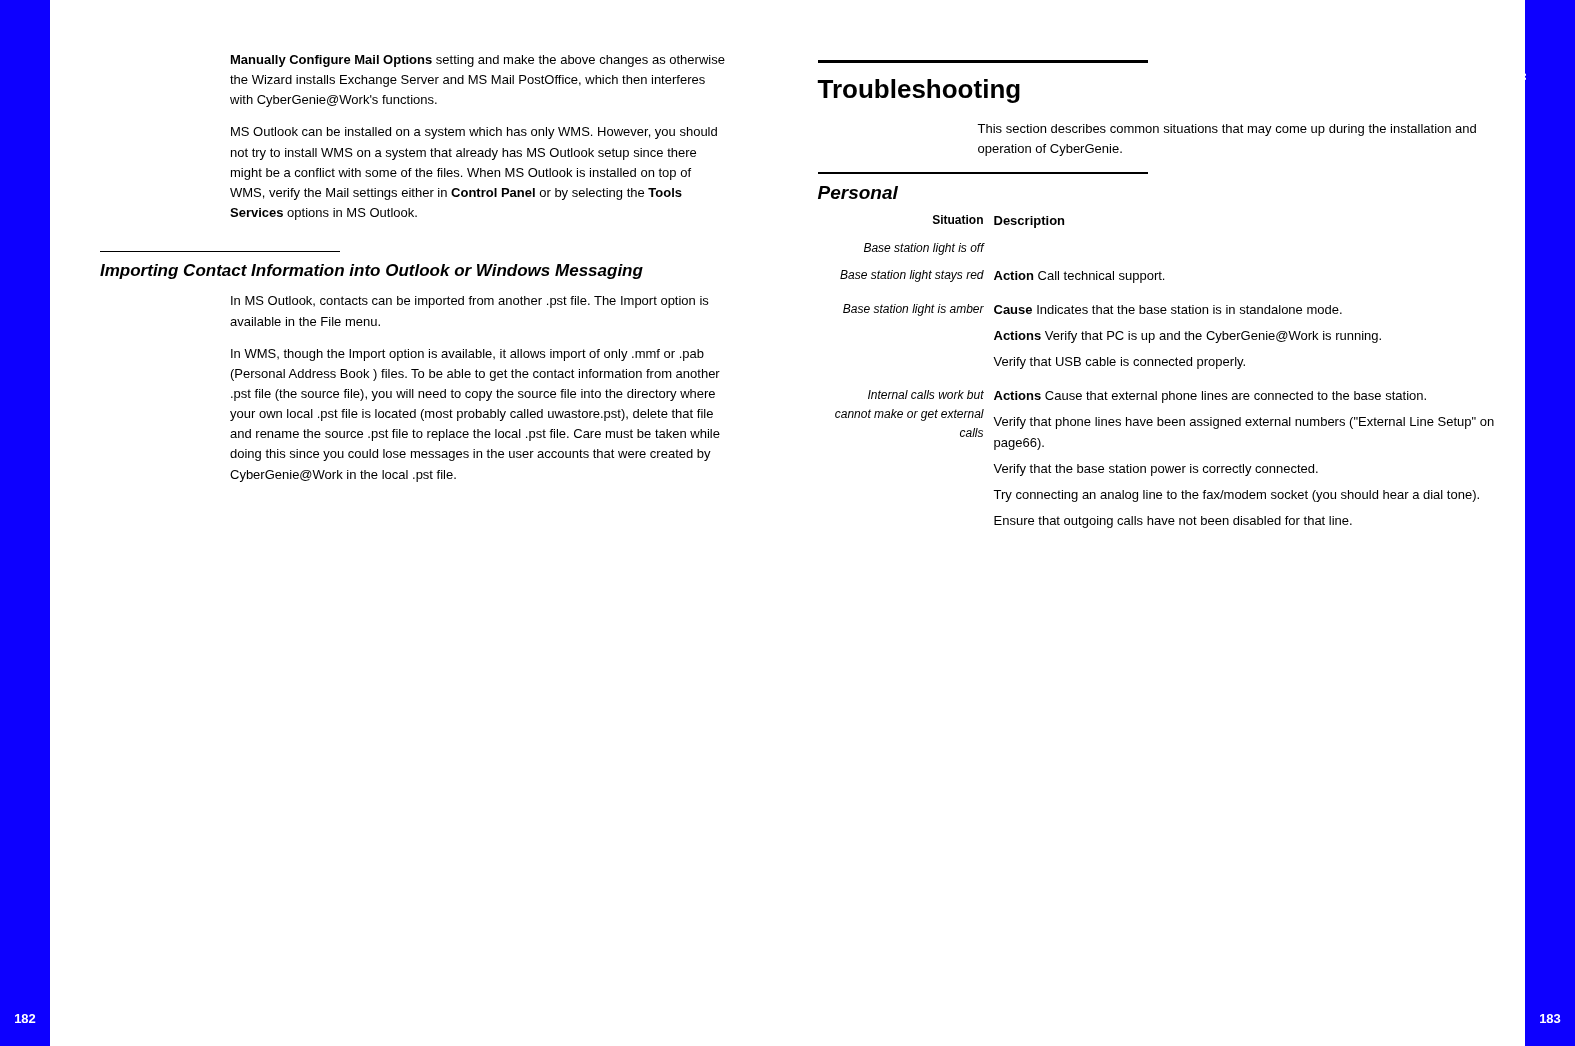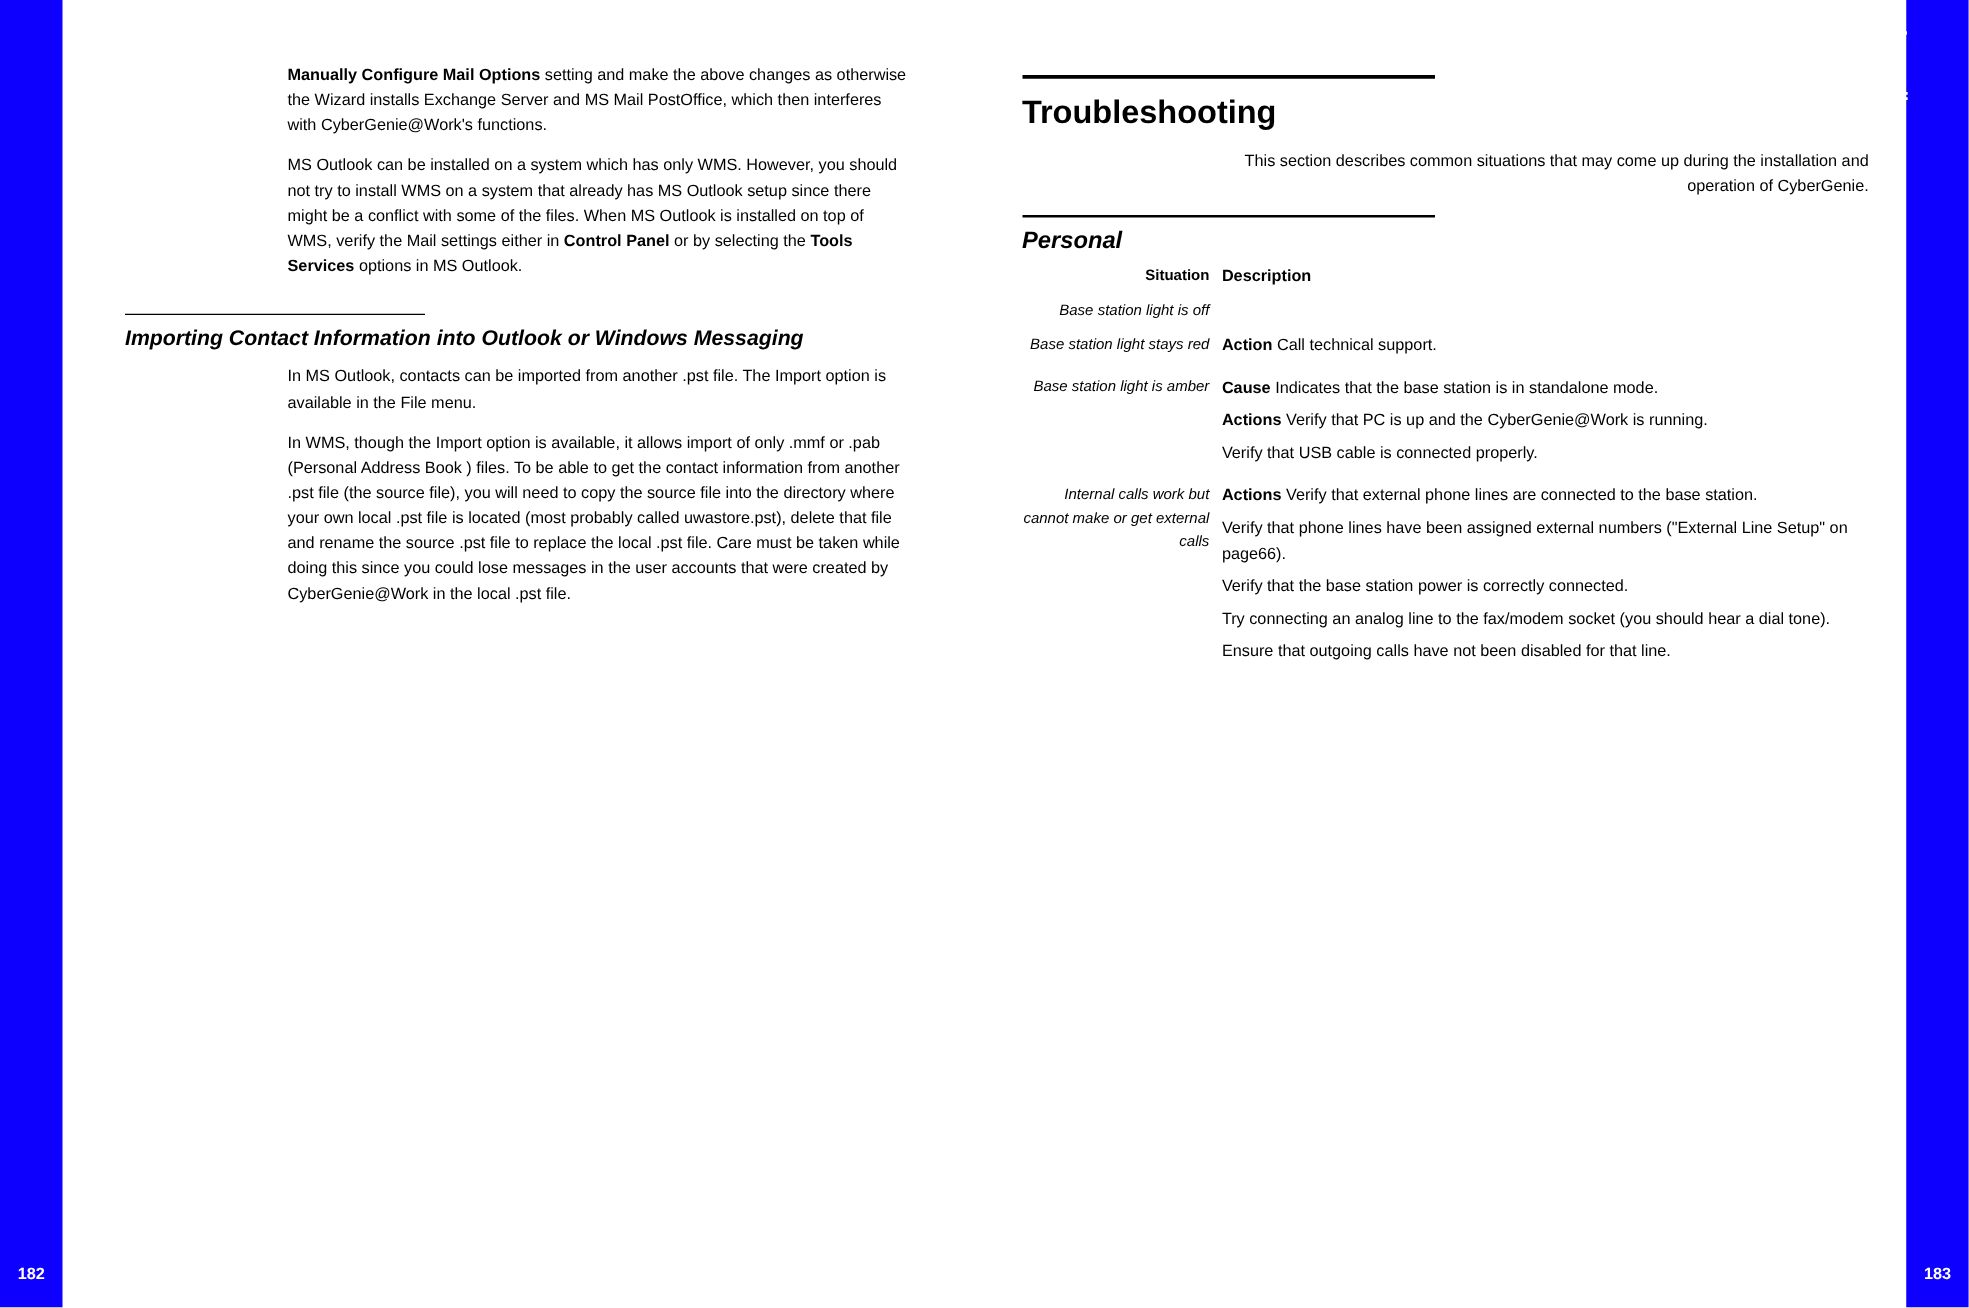--- a/index.html
+++ b/index.html
@@ -106,39 +106,40 @@
     border: none;
     border-top: 3.5px solid #000;
     width: 330px;
     margin: 10px 0 6px 0;
   }
   .h1 {
     font-weight: 900;
     font-size: 26px;
     margin-bottom: 10px;
   }
-  .lead { margin-left: 160px; margin-bottom: 18px; text-align: right; }
+  .lead { margin-left: 160px; margin-bottom: 18px; }
   .hr-med {
     border: none;
     border-top: 2px solid #000;
     width: 330px;
     margin: 10px 0 4px 0;
   }
   .h3 {
     font-style: italic;
     font-weight: bold;
     font-size: 19px;
     margin-bottom: 4px;
   }
   .trouble-row { display: flex; margin-bottom: 8px; }
   .sit {
     width: 160px;
     text-align: right;
     padding-right: 10px;
     font-size: 12px;
+    margin-left: 16px;
   }
   .sit-h { font-weight: bold; }
   .sit-i { font-style: italic; }
   .desc { flex: 1; font-size: 13px; }
   .desc-h { font-weight: bold; }
   .desc p { margin-bottom: 6px; }
   .b { font-weight: bold; }
 </style>
 </head>
 <body>
@@ -199,21 +200,21 @@
             <div class="sit sit-i">Base station light is amber</div>
             <div class="desc">
               <p><span class="b">Cause</span><span>   Indicates that the base station is in standalone mode.</span></p>
               <p><span class="b">Actions</span><span>  Verify that PC is up and the CyberGenie@Work is running.</span></p>
               <p><span>Verify that USB cable is connected properly.</span></p>
             </div>
           </div>
           <div class="trouble-row">
             <div class="sit sit-i">Internal calls work but cannot make or get external calls</div>
             <div class="desc">
-              <p><span class="b">Actions</span><span>  Verify that external phone lines are connected to the base station.</span></p>
+              <p><span class="b">Actions</span><span>  Cause that external phone lines are connected to the base station.</span></p>
               <p><span>Verify that phone lines have been assigned external numbers ("External Line Setup" on page66).</span></p>
               <p><span>Verify that the base station power is correctly connected.</span></p>
               <p><span>Try connecting an analog line to the fax/modem socket (you should hear a dial tone).</span></p>
               <p><span>Ensure that outgoing calls have not been disabled for that line.</span></p>
             </div>
           </div>
         </div>
     </div>
     <div class="right-spine">
       <span class="vtext">

